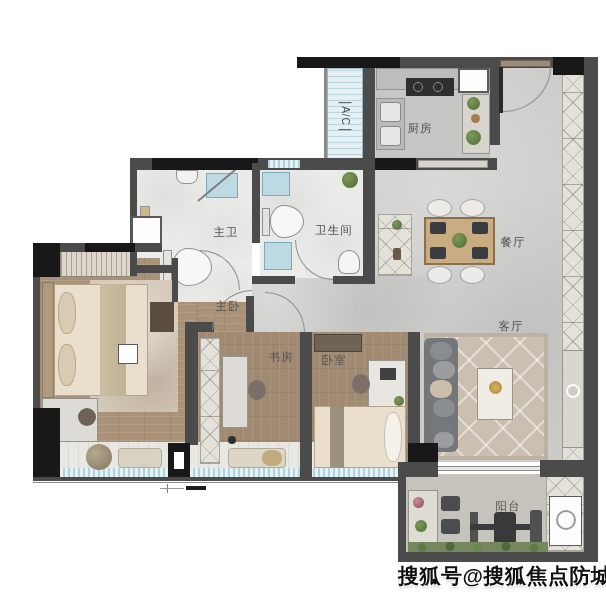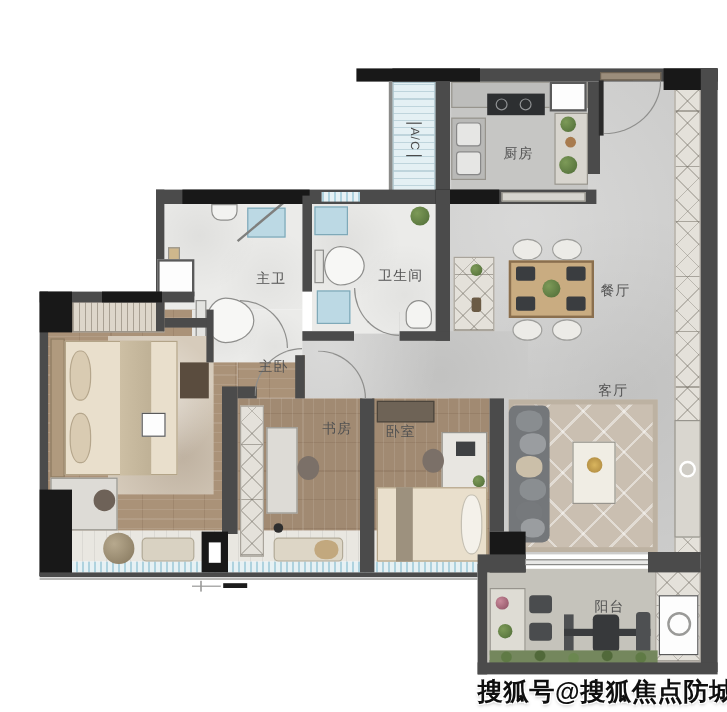--- a/index.html
+++ b/index.html
@@ -206,21 +206,21 @@
   <div class="arc" style="left:503px;top:67px;width:48px;height:45px;border-top:none;border-left:none;border-bottom-right-radius:100%;"></div>
   <div class="arc" style="left:200px;top:250px;width:40px;height:40px;border-bottom:none;border-left:none;border-top-right-radius:100%;"></div>
   <div class="arc" style="left:212px;top:290px;width:40px;height:40px;border-bottom:none;border-right:none;border-top-left-radius:100%;"></div>
   <div class="arc" style="left:295px;top:240px;width:38px;height:40px;border-top:none;border-right:none;border-bottom-left-radius:100%;"></div>
   <div class="arc" style="left:265px;top:292px;width:40px;height:40px;border-bottom:none;border-left:none;border-top-right-radius:100%;"></div>
 
   <div style="left:158px;top:484px;width:10px;height:9px;border-right:1px solid #7a7a78;"></div>
   <div style="left:160px;top:488px;width:24px;height:1px;background:#9a9a98;"></div>
   <div style="left:186px;top:486px;width:20px;height:4px;background:#1c1c1c;"></div>
 
-  <div class="label" style="left:432px;top:128px;">厨房</div>
+  <div class="label" style="left:420px;top:128px;">厨房</div>
   <div class="ac-label" style="left:345px;top:116px;">A/C</div>
   <div class="label" style="left:334px;top:230px;">卫生间</div>
   <div class="label" style="left:226px;top:232px;">主卫</div>
   <div class="label" style="left:513px;top:242px;">餐厅</div>
   <div class="label" style="left:228px;top:306px;">主卧</div>
   <div class="label" style="left:511px;top:326px;">客厅</div>
   <div class="label" style="left:281px;top:357px;">书房</div>
   <div class="label" style="left:334px;top:360px;">卧室</div>
   <div class="label" style="left:508px;top:506px;">阳台</div>
 

